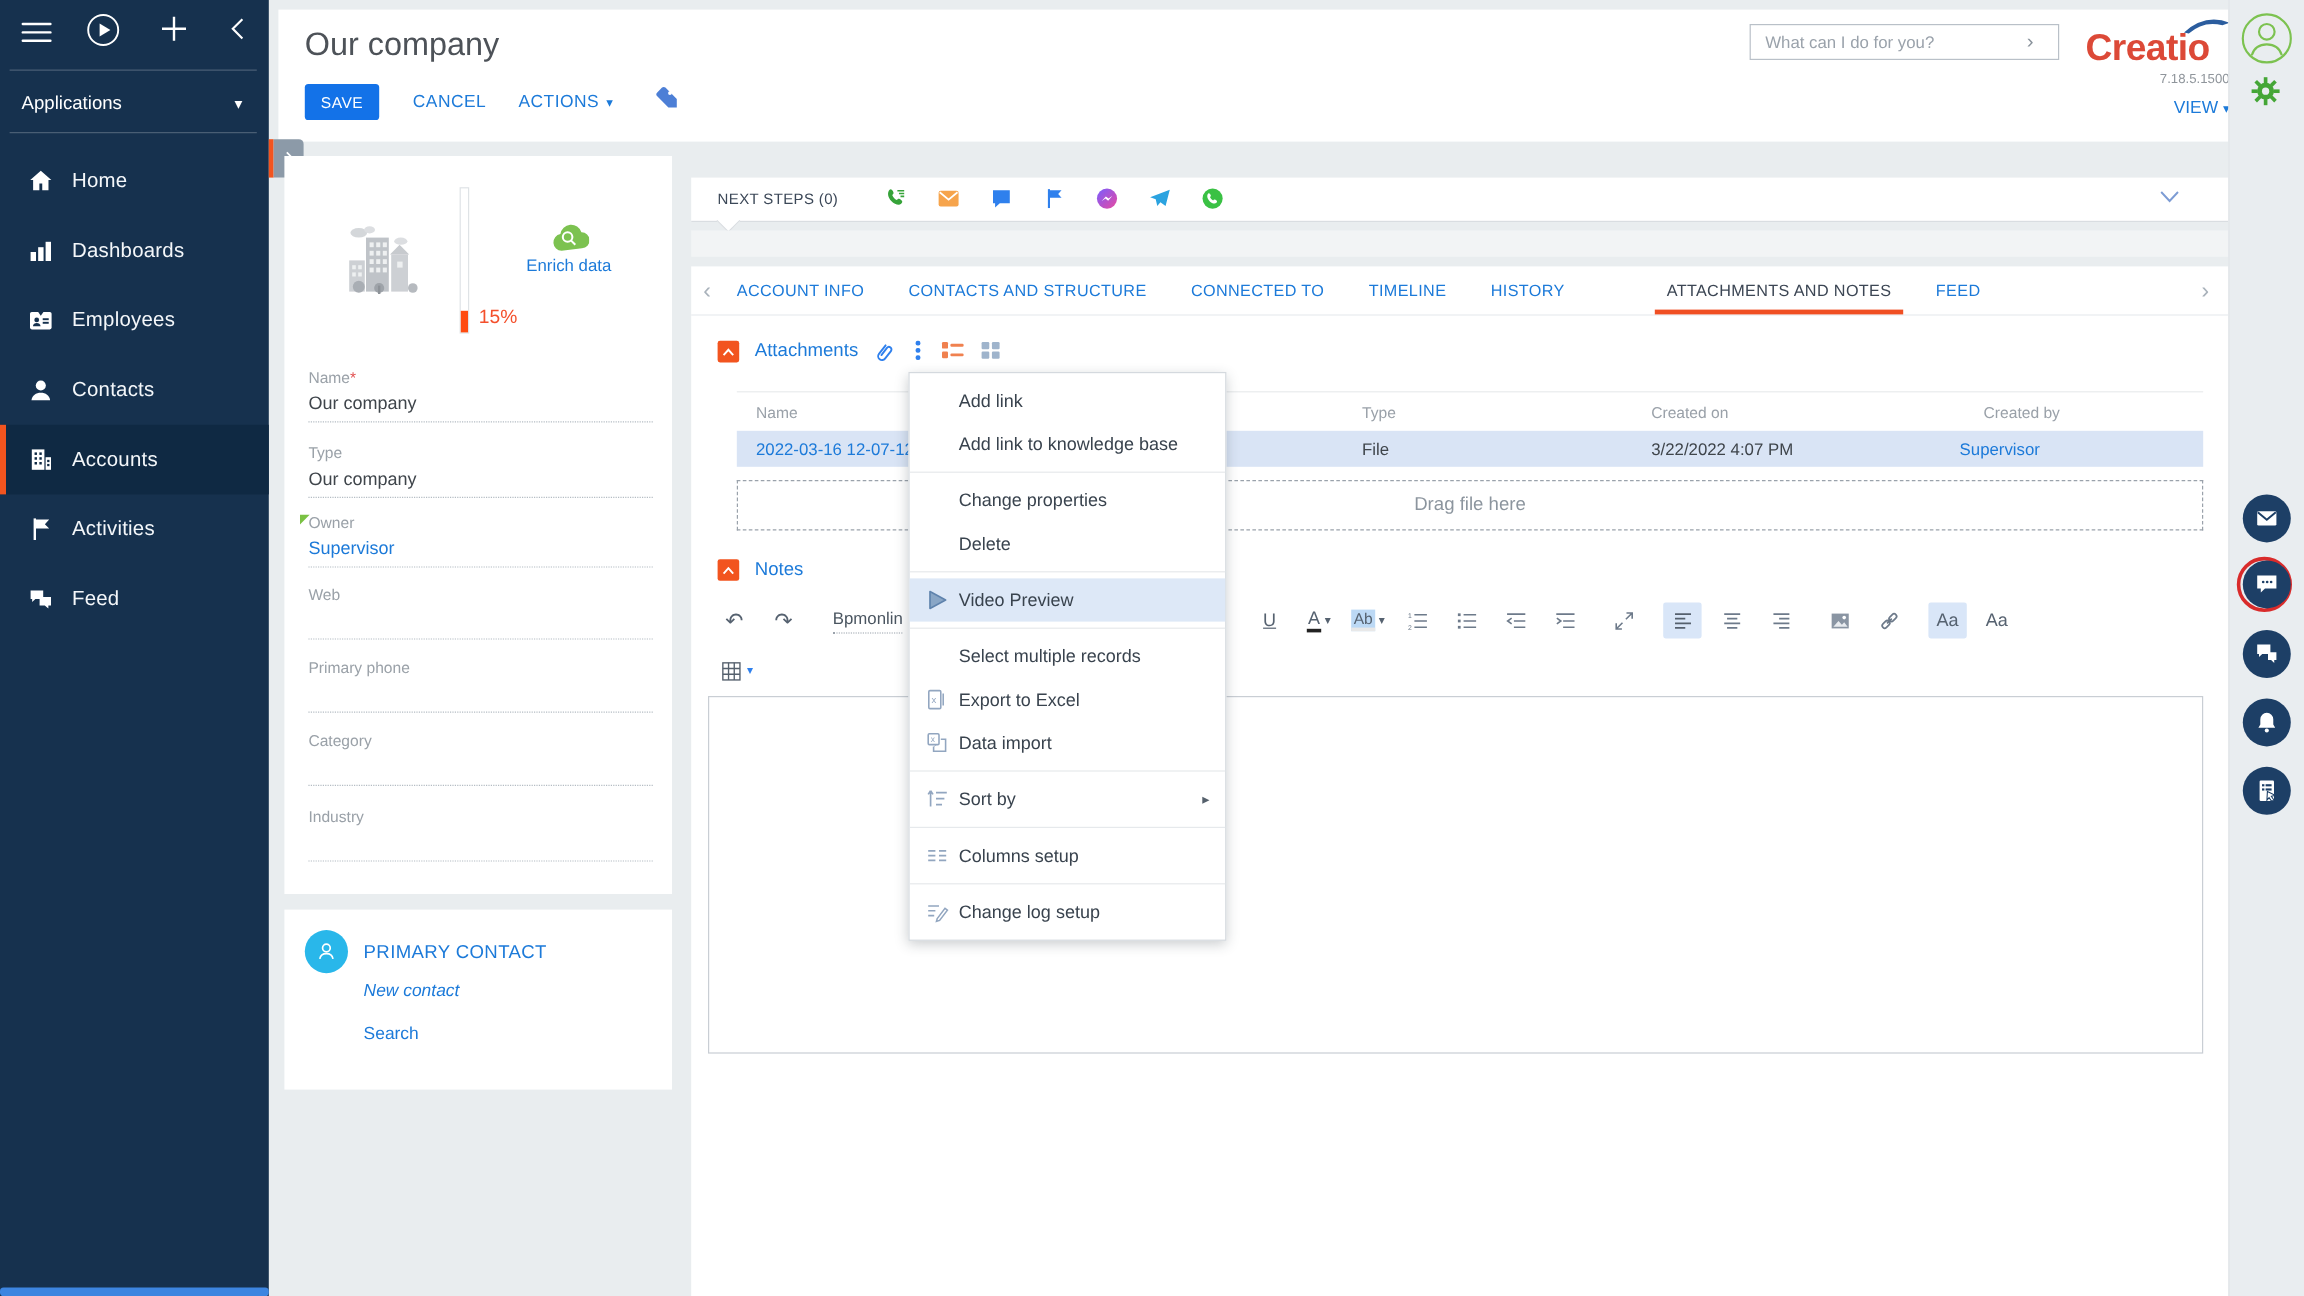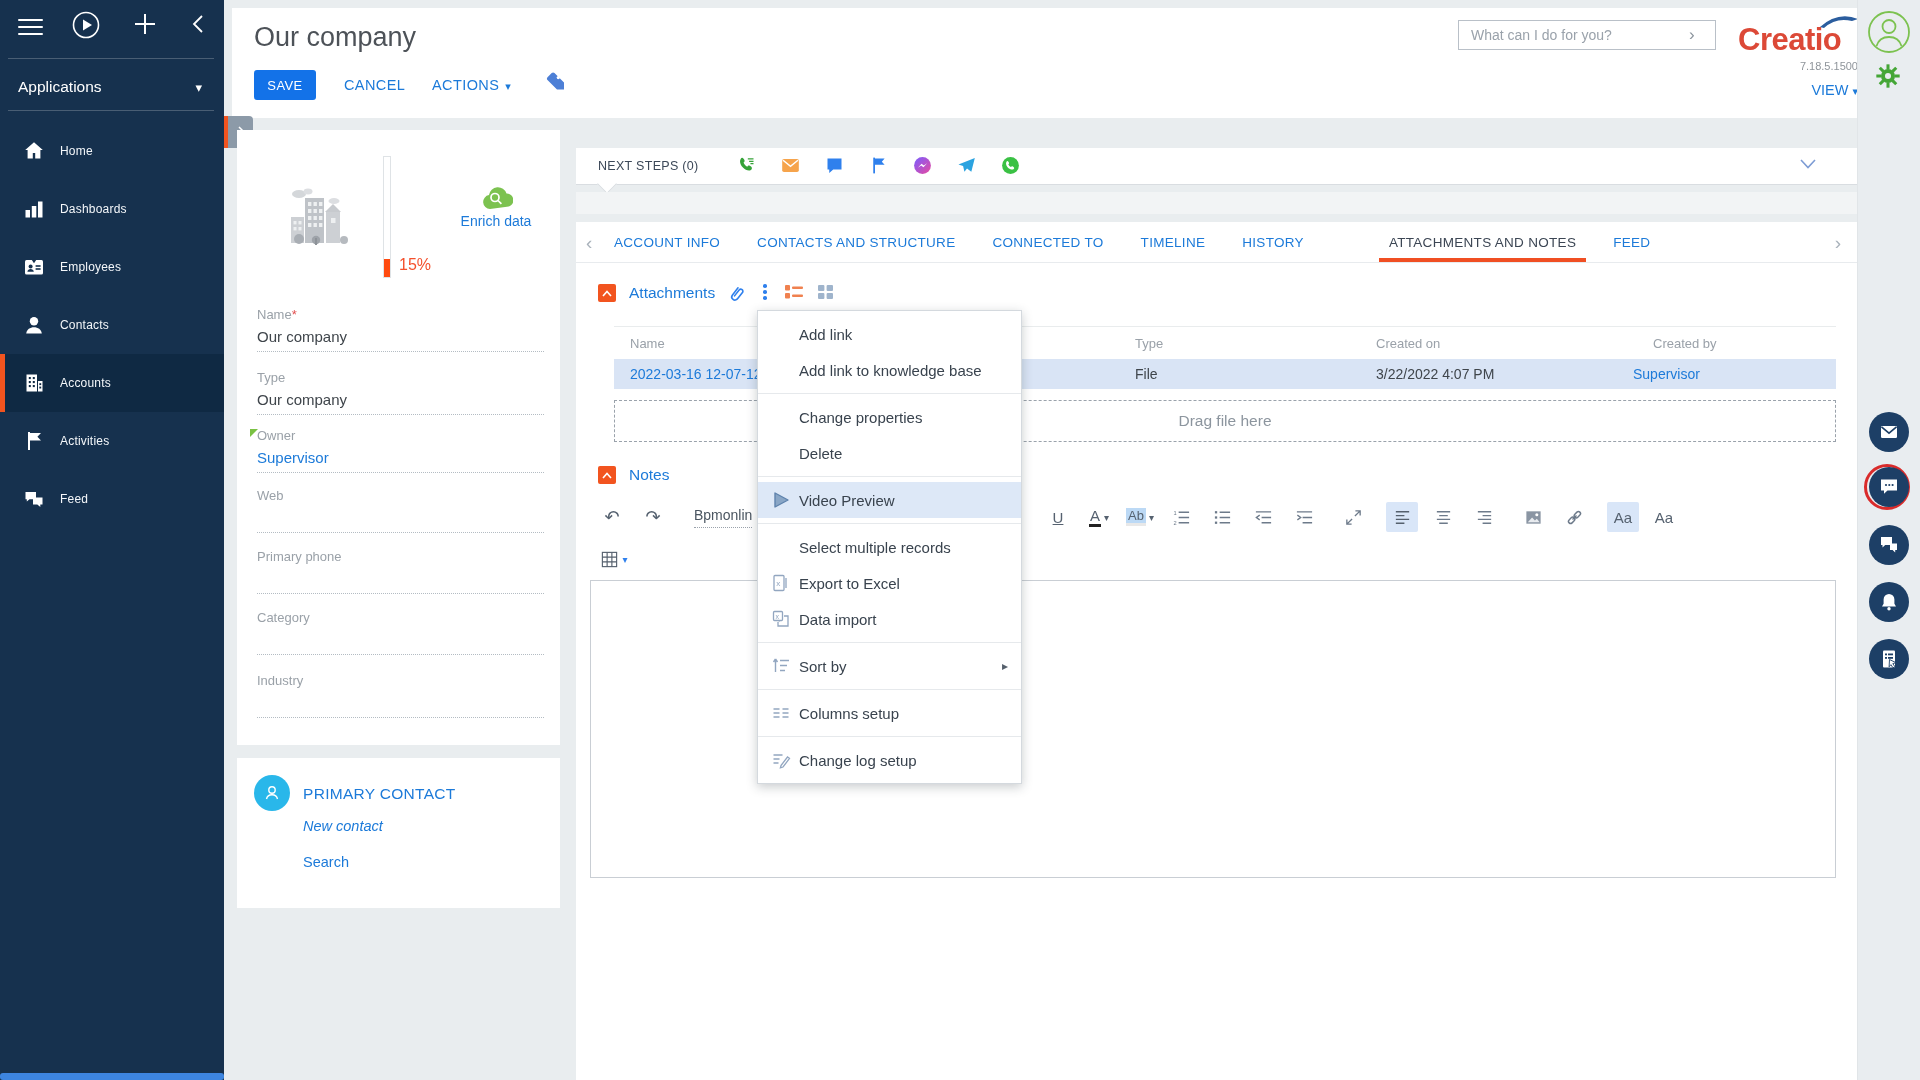--- a/index.html
+++ b/index.html
@@ -15,21 +15,21 @@
   .sb-top{position:absolute;left:0;top:0;width:224px;height:58px;}
   .sb-top .tbtn{position:absolute;top:14px;cursor:pointer;}
   .hamburger span{display:block;width:25px;height:2.5px;background:#fff;margin:4.5px 0;border-radius:1px;}
   .sb-divider{position:absolute;left:8px;width:206px;height:0;border-top:1px solid rgba(255,255,255,.22);}
   .sb-workspace{position:absolute;left:0;top:64px;width:224px;height:46px;display:flex;align-items:center;}
   .sb-workspace .lbl{margin-left:18px;font-size:15.5px;color:#fff;}
   .sb-workspace .caret{position:absolute;right:22px;font-size:13px;color:#fff;}
   .sb-items{position:absolute;left:0;top:122px;width:224px;}
   .sb-item{position:relative;height:58px;display:flex;align-items:center;cursor:pointer;}
   .sb-item .icn{position:absolute;left:22px;width:24px;height:24px;}
-  .sb-item .txt{position:absolute;left:60px;font-size:12px;color:#f4f7fa;letter-spacing:.2px;}
+  .sb-item .txt{position:absolute;left:60px;font-size:17px;color:#f4f7fa;letter-spacing:.2px;}
   .sb-item.active{background:#0f2943;}
   .sb-item.active::before{content:"";position:absolute;left:0;top:0;width:5px;height:100%;background:#f2541f;}
   #sb-scrollbar{position:absolute;left:0;top:1073px;width:224px;height:7px;background:#3d85e0;border-radius:3px;}
 
   
   #rail{position:absolute;left:1857px;top:0;width:63px;height:1080px;background:#e9edf0;border-left:1px solid #e1e5e8;}
   .rail-circle{position:absolute;left:11px;width:40px;height:40px;border-radius:50%;background:#1d3f66;display:flex;align-items:center;justify-content:center;cursor:pointer;}
   .rail-circle svg{width:24px;height:24px;}
   .ring{position:absolute;left:6px;width:46px;height:46px;border:3px solid #d92b2b;border-radius:50%;box-sizing:border-box;}
 
@@ -56,21 +56,21 @@
   #collapse-handle .bar{position:absolute;left:0;top:0;width:4px;height:32px;background:#f2541f;}
   #collapse-handle .pad{position:absolute;left:4px;top:0;width:25px;height:32px;background:#8c9aa8;border-radius:0 4px 4px 0;color:#fff;font-size:15px;display:flex;align-items:center;justify-content:center;}
 
   
   .card{position:absolute;background:#fff;}
   #profile-card{left:237px;top:130px;width:323px;height:615px;}
   #photo{position:absolute;left:48px;top:55px;width:66px;height:62px;}
   #progress-track{position:absolute;left:146px;top:26px;width:8px;height:122px;border:1px solid #dfe3e6;background:#fff;box-sizing:border-box;}
   #progress-fill{position:absolute;left:0;bottom:0;width:100%;height:15%;background:#ff4b10;}
   #progress-label{position:absolute;left:162px;top:126px;font-size:16px;color:#f4502c;}
-  #enrich{position:absolute;left:204px;top:55px;width:110px;text-align:center;cursor:pointer;}
+  #enrich{position:absolute;left:182px;top:55px;width:110px;text-align:center;cursor:pointer;}
   #enrich svg{width:34px;height:26px;}
   #enrich .elbl{font-size:14px;color:#1c7ad9;margin-top:2px;}
   .field{position:absolute;left:20px;width:287px;}
   .field .flabel{font-size:13px;color:#9aa1a8;}
   .field .fvalue{font-size:15px;color:#3f454b;margin-top:6px;min-height:18px;}
   .field .fvalue.link{color:#1c7ad9;cursor:pointer;}
   .field .fline{border-bottom:1px dotted #b4bcc3;margin-top:5px;}
   .req{color:#e25050;}
   .owner-flag{position:absolute;left:-7px;top:1px;width:0;height:0;border-left:8px solid #7ac143;border-bottom:8px solid transparent;}
   #contact-card{left:237px;top:758px;width:323px;height:150px;}

